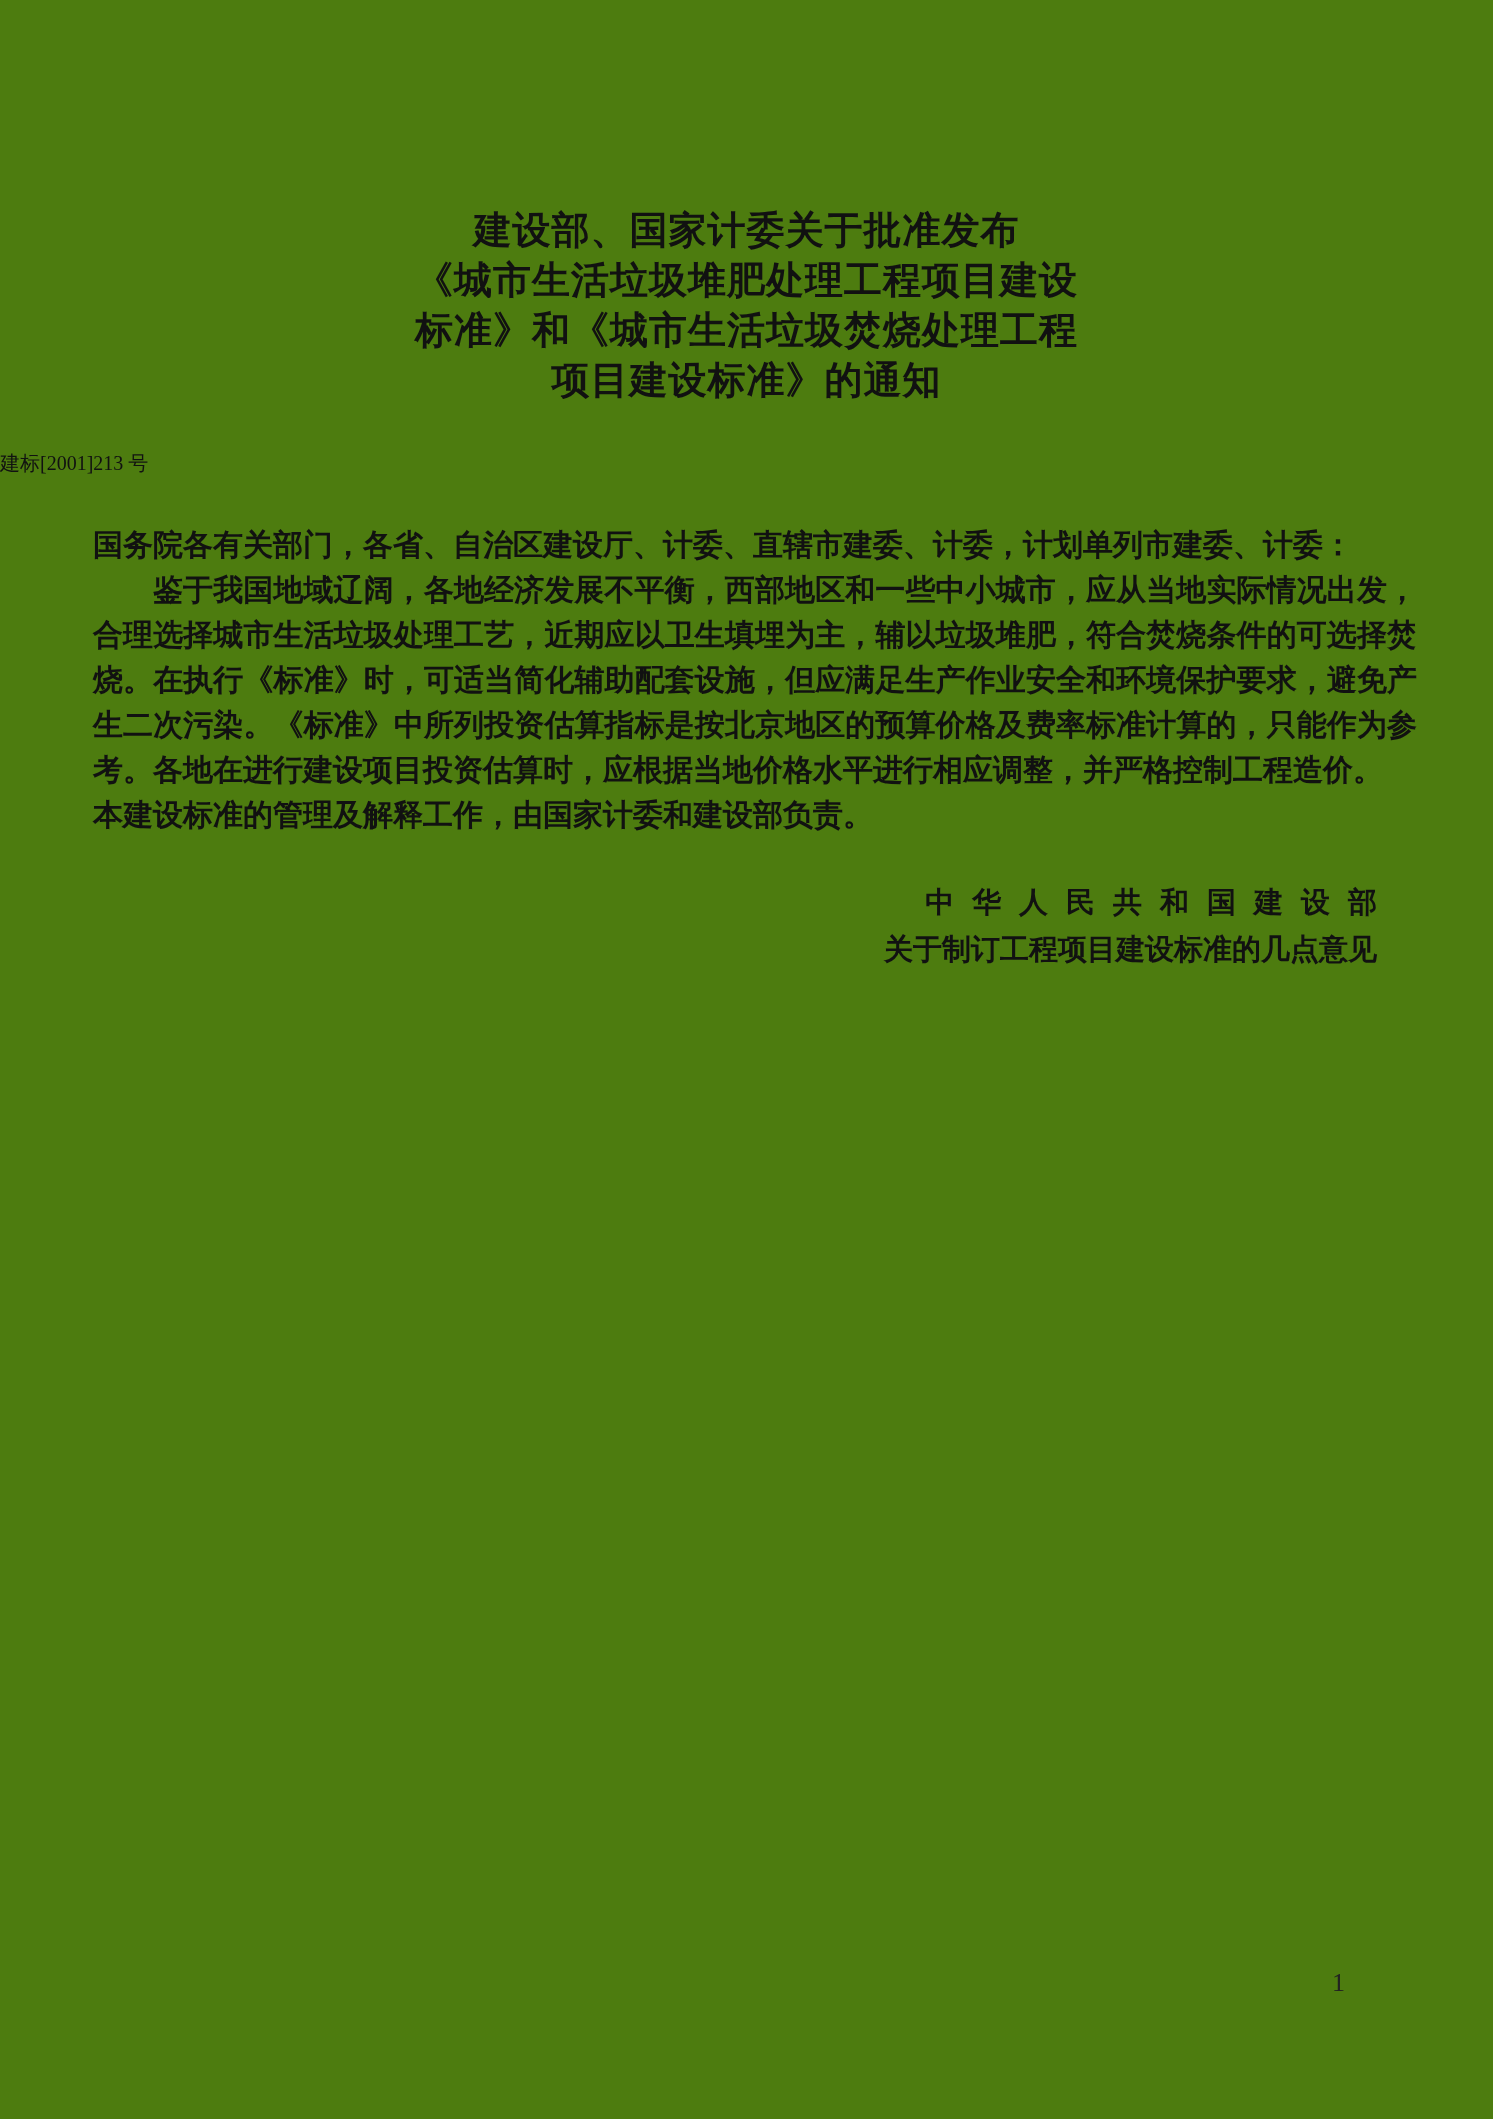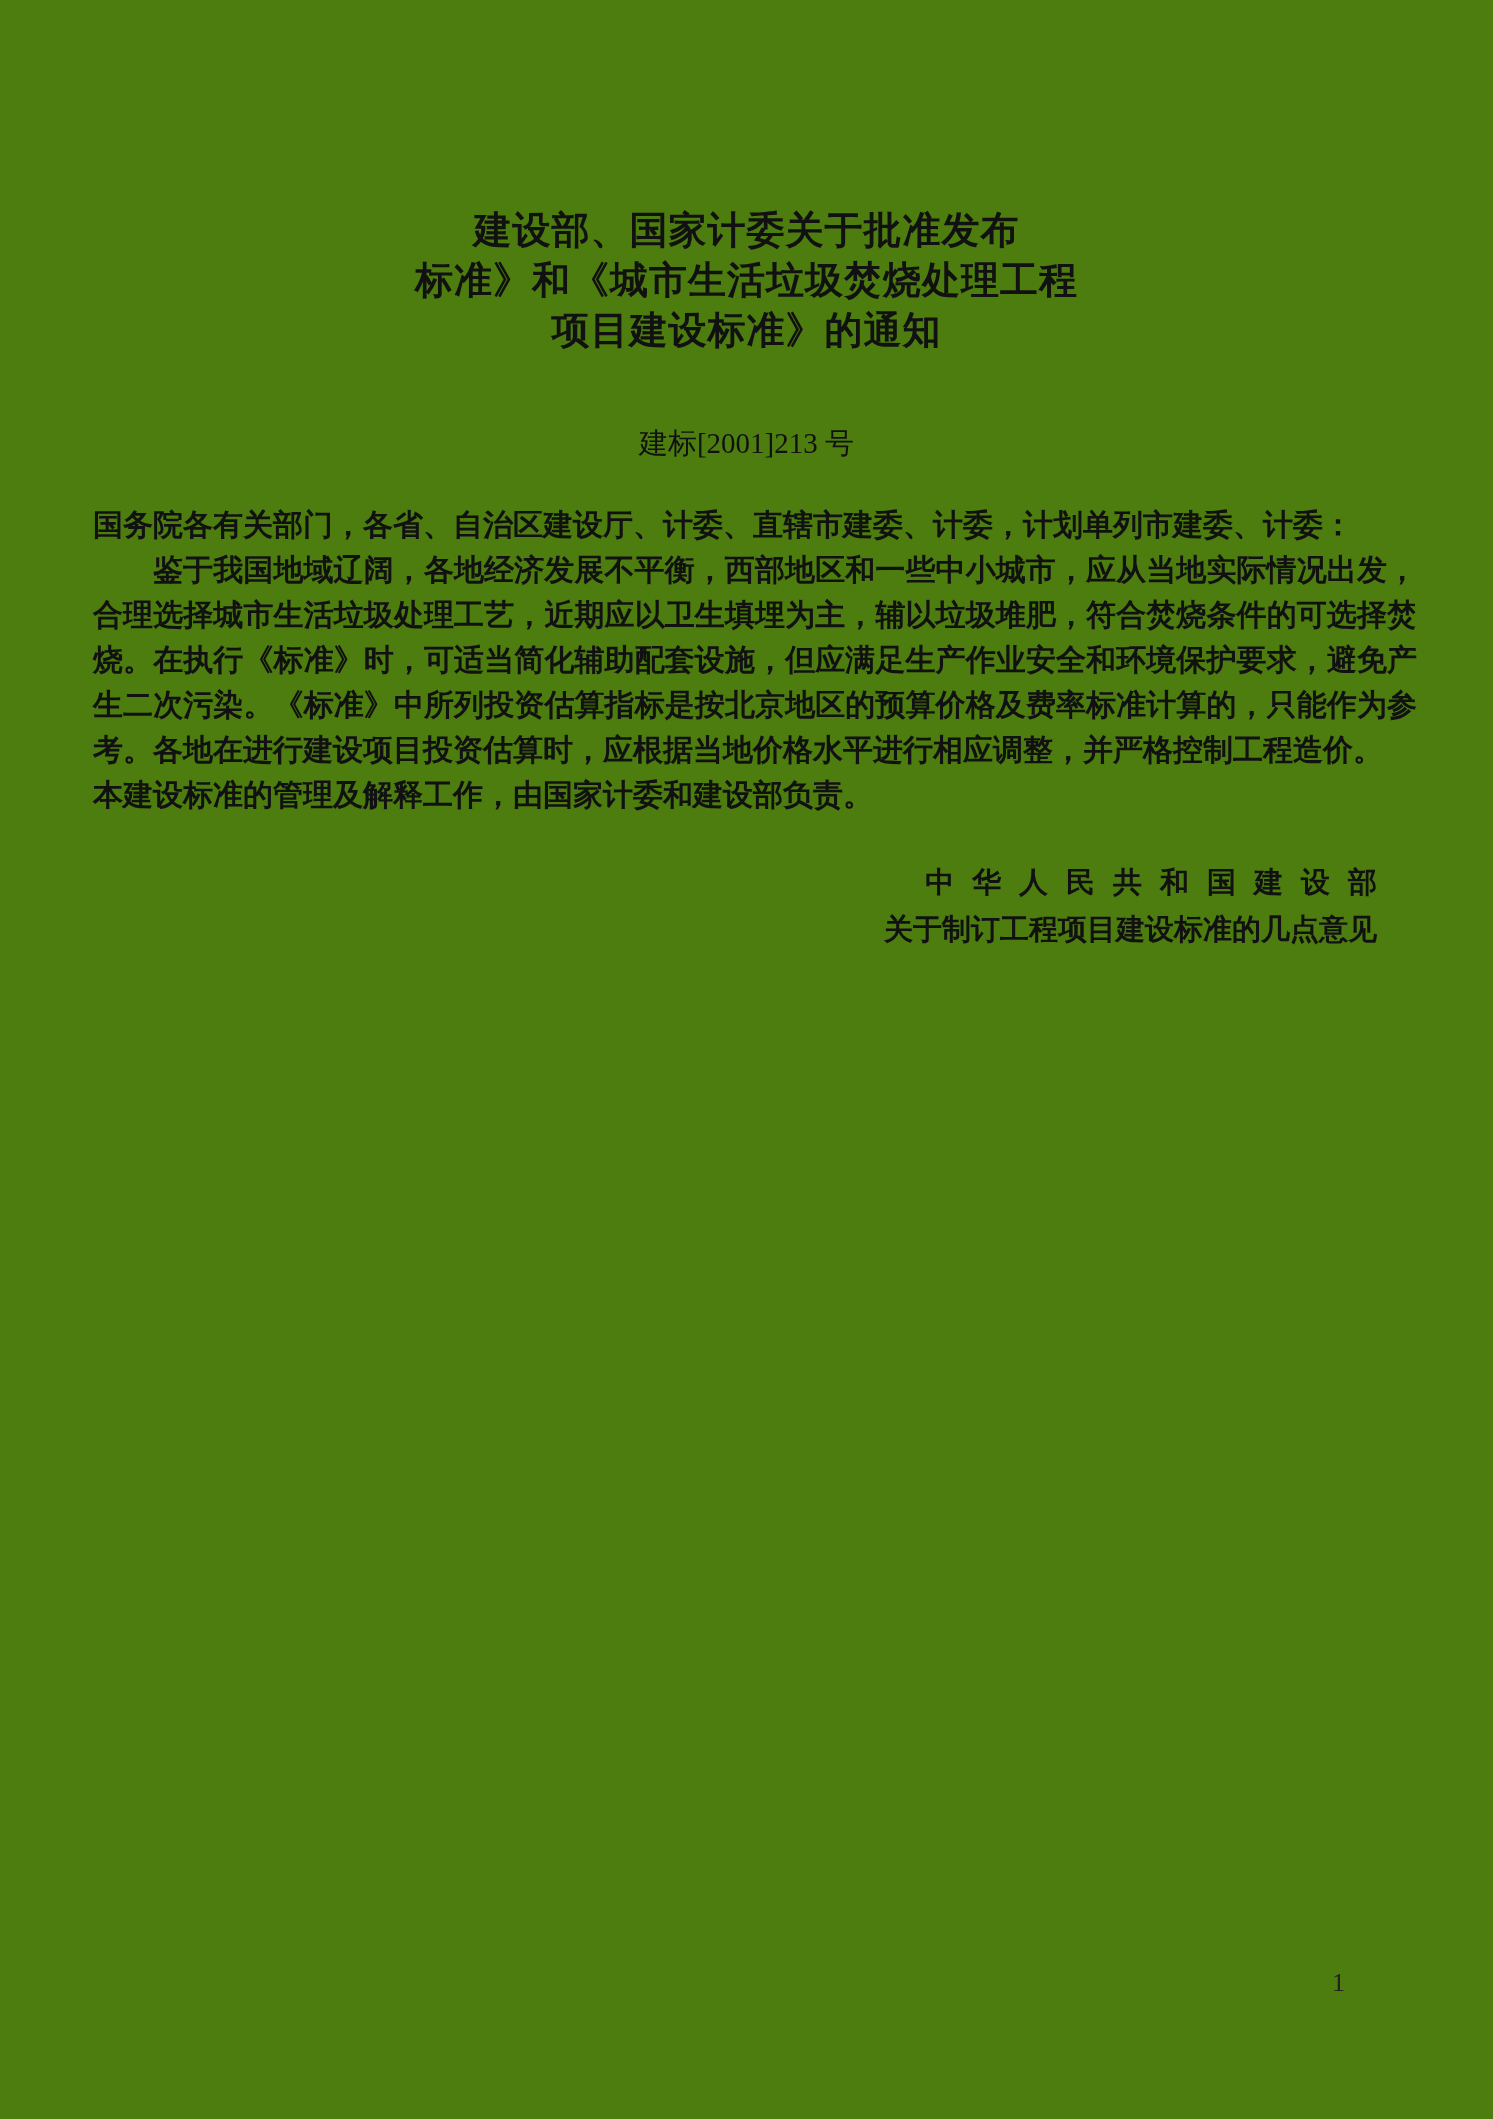--- a/index.html
+++ b/index.html
@@ -18,23 +18,22 @@
   }
   .title {
     padding-top: 205px;
     text-align: center;
     font-size: 38px;
     line-height: 50px;
     font-weight: bold;
     letter-spacing: 1px;
   }
   .doc-number {
-    margin-top: 69px;
-    text-align: center;
-    font-size: 29px;
+    margin-top: 39px;
+    font-size: 20px;
     line-height: 38px;
   }
   .body-text {
     margin: 40px 76px 0 93px;
     font-size: 30px;
     line-height: 45px;
     text-align: justify;
     text-justify: inter-ideograph;
   }
   .body-text p {
@@ -70,20 +69,21 @@
     color: #222222;
   }
 </style>
 </head>
 <body>
 
 <div class="page">
 
   <div class="title">
     <div>建设部、国家计委关于批准发布</div>
+    <div>《城市生活垃圾堆肥处理工程项目建设</div>
     <div>标准》和《城市生活垃圾焚烧处理工程</div>
     <div>项目建设标准》的通知</div>
   </div>
 
   <div class="doc-number">建标[2001]213 号</div>
 
   <div class="body-text">
     <p>国务院各有关部门，各省、自治区建设厅、计委、直辖市建委、计委，计划单列市建委、计委：</p>
     <p class="para-indent">鉴于我国地域辽阔，各地经济发展不平衡，西部地区和一些中小城市，应从当地实际情况出发，合理选择城市生活垃圾处理工艺，近期应以卫生填埋为主，辅以垃圾堆肥，符合焚烧条件的可选择焚烧。在执行《标准》时，可适当简化辅助配套设施，但应满足生产作业安全和环境保护要求，避免产生二次污染。《标准》中所列投资估算指标是按北京地区的预算价格及费率标准计算的，只能作为参考。各地在进行建设项目投资估算时，应根据当地价格水平进行相应调整，并严格控制工程造价。</p>
     <p>本建设标准的管理及解释工作，由国家计委和建设部负责。</p>

